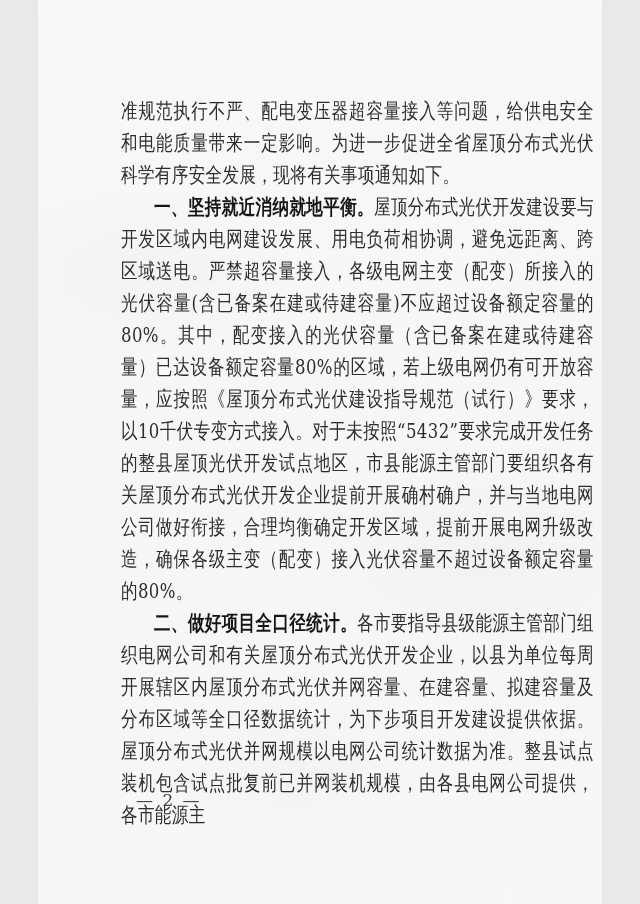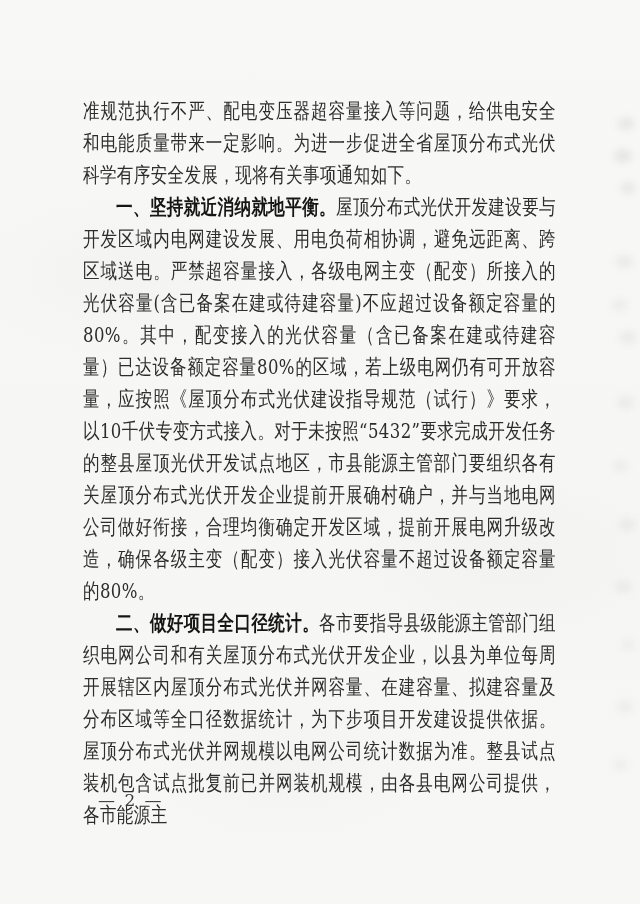--- a/index.html
+++ b/index.html
@@ -3,21 +3,21 @@
 <meta charset="utf-8">
 <style>
   html, body {
     margin: 0;
     padding: 0;
     background: #e9e9e7;
     font-family: "DejaVu Serif", "Liberation Serif", serif;
   }
   .page {
     position: relative;
-    width: 640px;
+    width: 564px;
     height: 904px;
     margin: 0 auto;
     background:
       linear-gradient(180deg, #f8f9f7 0%, #f6f7f5 55%, #f7f8f6 100%);
     overflow: hidden;
   }
   
   .page::before {
     content: "";
     position: absolute;

